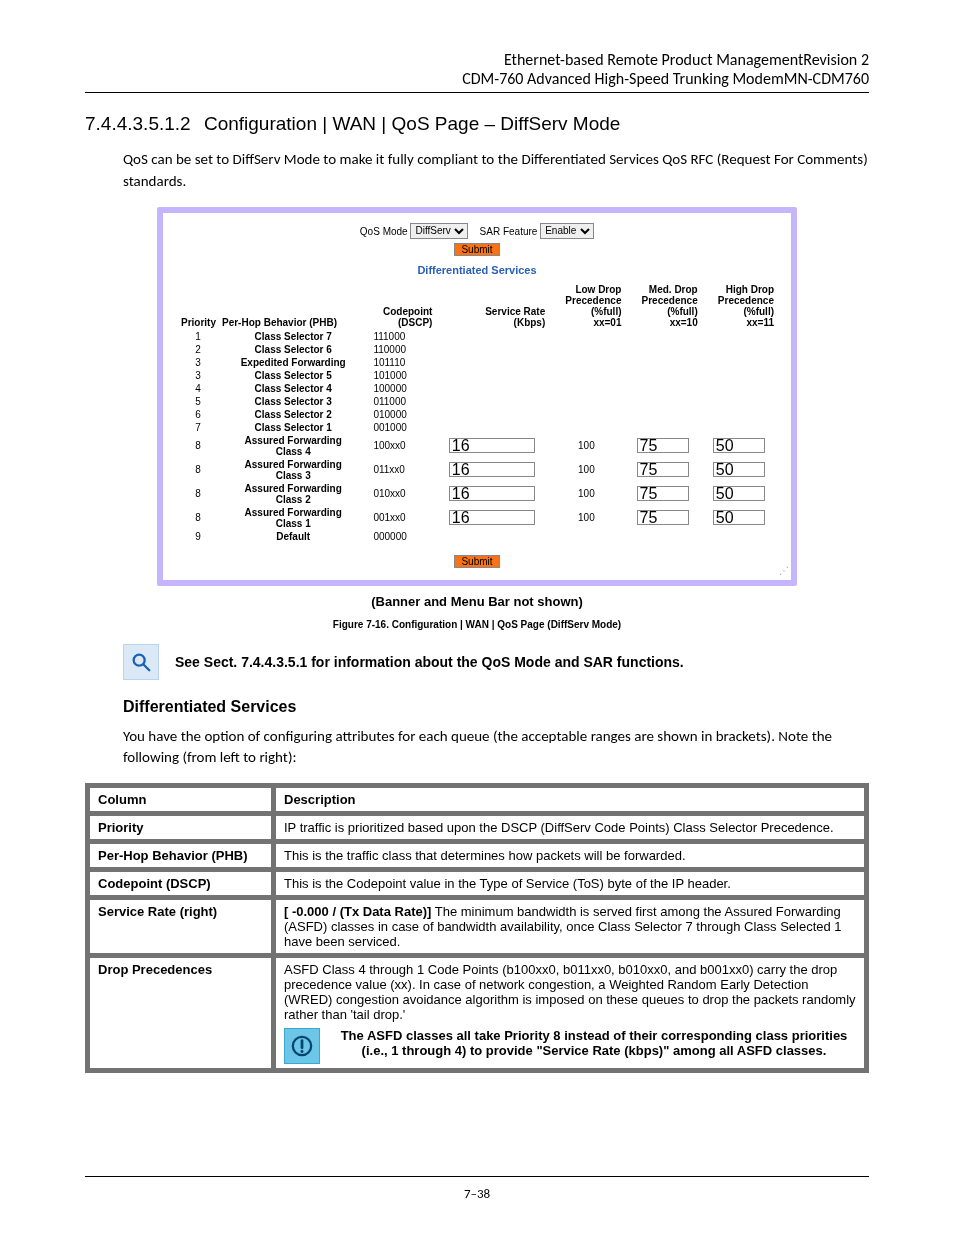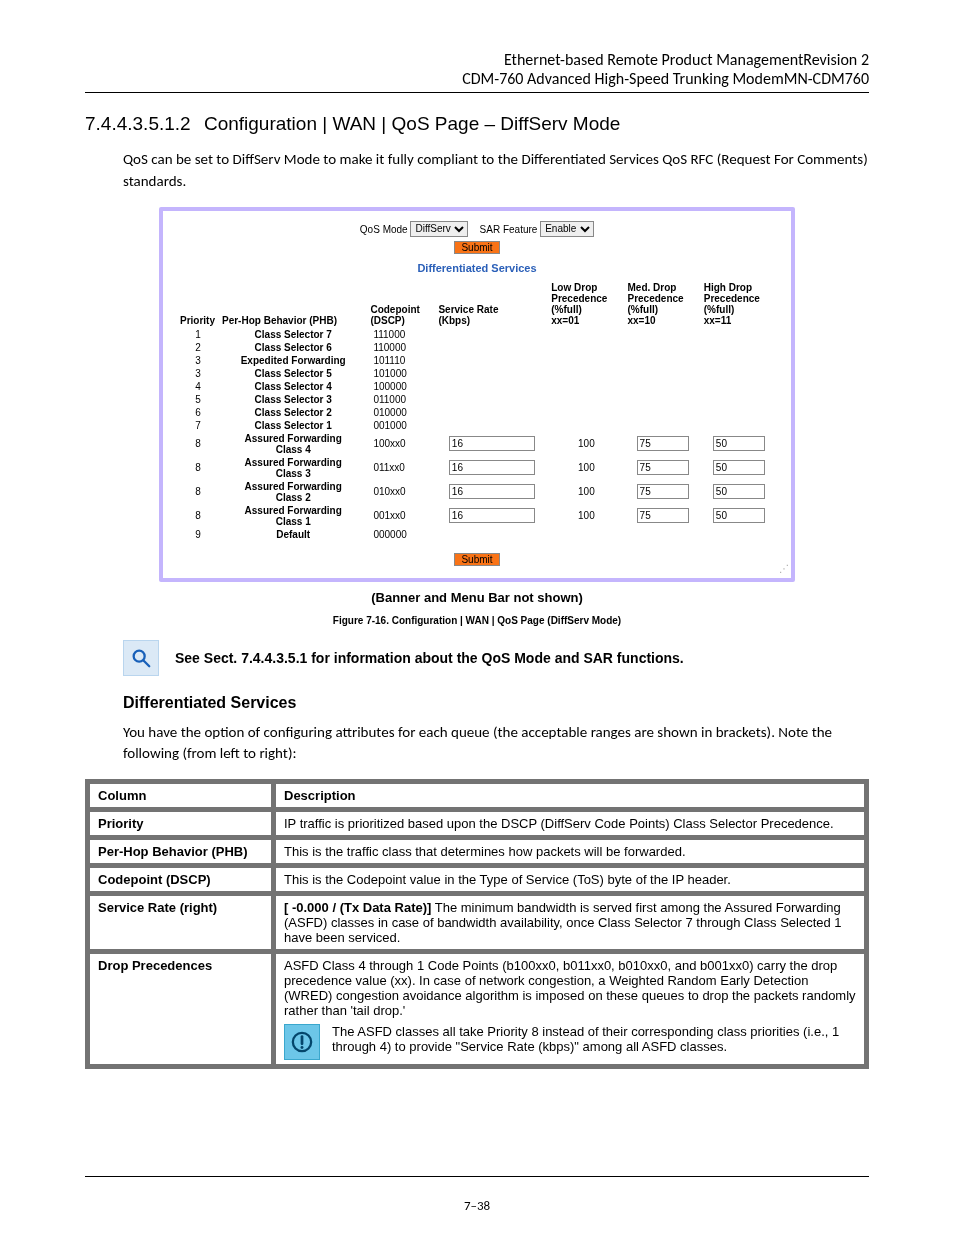--- a/index.html
+++ b/index.html
@@ -4,55 +4,55 @@
 <style>
   html,body{margin:0;padding:0;background:#fff;}
   body{font-family:Calibri,Arial,sans-serif;color:#000;}
   .page{width:954px;height:1235px;margin:0 auto;position:relative;box-sizing:border-box;padding:50px 85px 0 85px;}
   .hdr-row{display:flex;justify-content:flex-end;}
   .hr{border:none;border-top:1px solid #000;margin:4px 0 20px 0;}
   h1.sec{font-family:Arial,sans-serif;font-size:19px;font-weight:normal;margin:10px 0 14px 0;}
   .sec .num{margin-right:8px;}
   p.body{font-size:15px;line-height:1.45;margin:0 0 10px 0;padding-left:38px;}
   
-  .shot{margin:14px auto 6px auto;width:600px;border:4px solid #c4b5fd;background:#fff;border-radius:2px;padding:10px 14px 12px 14px;font-family:Arial,sans-serif;font-size:10px;position:relative;}
+  .shot{margin:14px auto 6px auto;width:600px;border:6px solid #c4b5fd;background:#fff;border-radius:2px;padding:10px 14px 12px 14px;font-family:Arial,sans-serif;font-size:10px;position:relative;}
   .shot .resize{position:absolute;right:2px;bottom:2px;width:10px;height:10px;color:#aaa;font-size:10px;line-height:6px;letter-spacing:-2px;}
   .top-ctrl{text-align:center;margin-bottom:4px;}
   .top-ctrl label{font-size:10px;}
   .top-ctrl select{font-size:10px;border:1px solid #888;background:#efefef;height:16px;}
   .top-ctrl .submit,.submit2{font-size:10px;border:1px solid #888;background:#f97316;padding:0 6px;margin-top:4px;}
   .ds-title{text-align:center;color:#2a5fb8;font-weight:bold;font-size:11px;margin:8px 0 6px 0;}
   table.ds{width:100%;border-collapse:collapse;font-size:10px;}
-  table.ds th{font-weight:bold;text-align:left;padding:2px 3px;vertical-align:bottom;}
+  table.ds th{font-weight:bold;text-align:right;padding:2px 3px;vertical-align:bottom;}
   table.ds th.l{text-align:left;}
   table.ds td{text-align:center;padding:1px 3px;white-space:nowrap;}
   table.ds td.pri{text-align:center;width:36px;}
   table.ds td.phb{text-align:center;font-weight:bold;}
   table.ds td.cp{text-align:left;padding-left:6px;}
-  table.ds input{font-size:10px;border:1px solid #888;height:13px;padding:0 2px;}
+  table.ds input{font-size:16px;border:1px solid #888;height:13px;padding:0 2px;}
   .svc{width:80px;}
   .prec{width:46px;}
   .caption{text-align:center;font-family:Arial,sans-serif;font-size:13px;font-weight:bold;margin-top:8px;}
   .fig-caption{text-align:center;font-family:Arial,sans-serif;font-size:10px;font-weight:bold;margin:10px 0 14px 0;}
   .note-row{display:flex;align-items:center;gap:16px;margin:0 0 18px 38px;}
   .note-row .txt{font-family:Arial,sans-serif;font-size:14px;font-weight:bold;}
   .mag{width:34px;height:34px;background:#dbe9f6;border:1px solid #b9d5ee;display:flex;align-items:center;justify-content:center;}
   .mag svg{width:22px;height:22px;}
   h2.sub{font-family:Arial,sans-serif;font-size:16px;font-weight:bold;margin:0 0 10px 38px;}
   
   table.desc{width:100%;border-collapse:collapse;font-family:Arial,sans-serif;font-size:13px;margin-top:14px;}
   table.desc th,table.desc td{border:5px solid #737373;padding:4px 8px;vertical-align:top;text-align:left;}
   table.desc th{font-weight:bold;}
   table.desc .col1{width:165px;font-weight:bold;}
   .alert-row{display:flex;gap:12px;align-items:flex-start;margin-top:6px;}
   .alert-ico{width:34px;height:34px;flex:0 0 34px;background:#6cc6e8;border:1px solid #3aa7cd;display:flex;align-items:center;justify-content:center;}
   .alert-ico svg{width:22px;height:22px;}
-  .alert-txt{font-weight:normal;font-size:13px;}
+  .alert-txt{font-weight:bold;font-size:13px;text-align:center;}
   .footer-hr{position:absolute;left:85px;right:85px;bottom:50px;border:none;border-top:1px solid #000;}
-  .page-num{position:absolute;left:0;right:0;bottom:22px;text-align:center;font-size:13px;}
+  .page-num{position:absolute;left:0;right:0;bottom:34px;text-align:center;font-size:13px;}
 </style>
 </head>
 <body>
 <div class="page">
 
 <div class="hdr-row">
   <span>Ethernet-based Remote Product Management</span>
   <span>Revision 2</span>
 </div>
 <div class="hdr-row">

